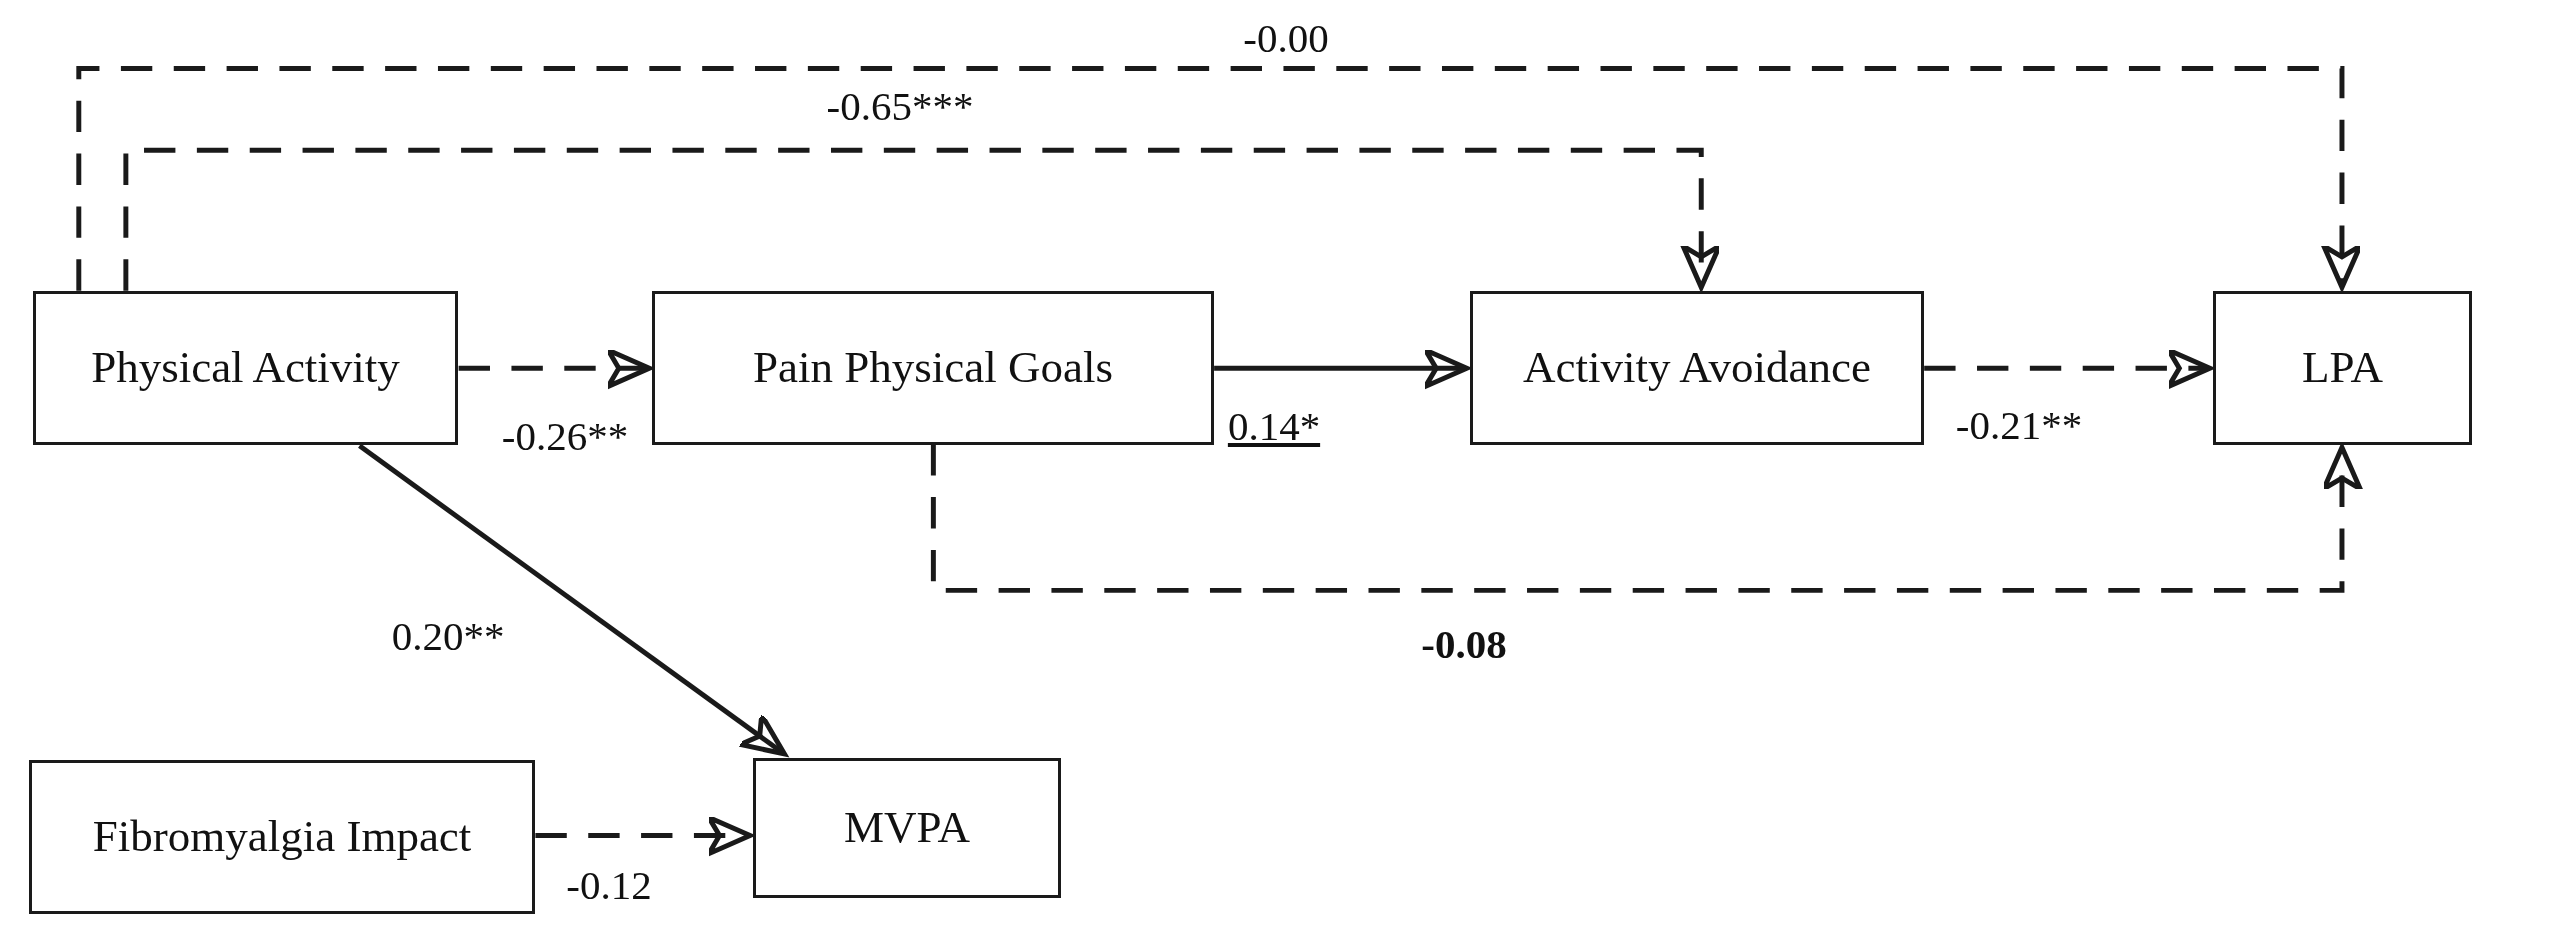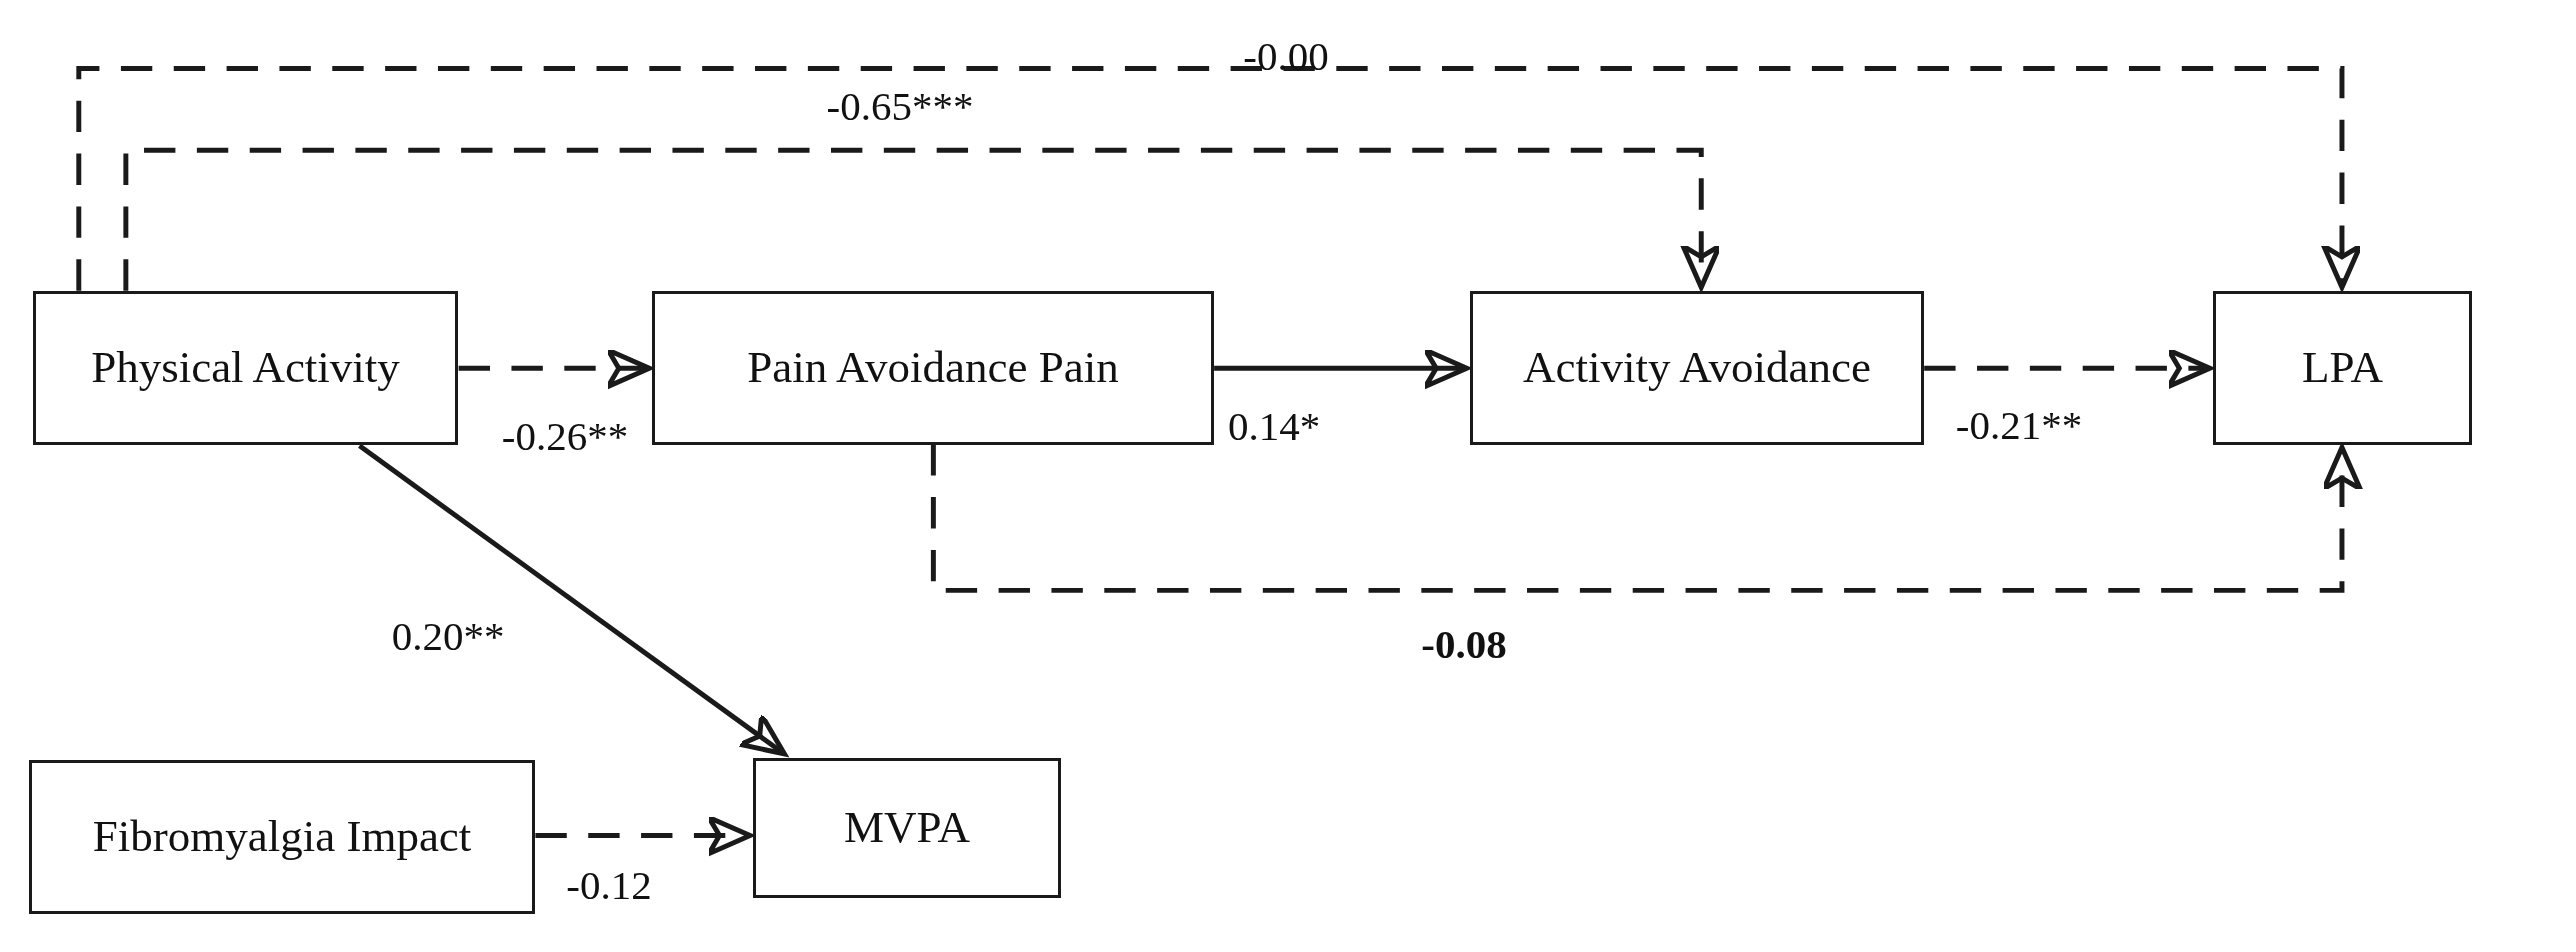--- a/index.html
+++ b/index.html
@@ -50,24 +50,24 @@
   .node-aa   { left: 1470px; top: 291px; width: 454px; height: 154px; text-align: right; }
   .node-lpa  { left: 2213px; top: 291px; width: 259px; height: 154px; }
   .node-fi   { left: 29px;   top: 760px; width: 506px; height: 154px; text-align: right; }
   .node-mvpa { left: 753px;  top: 758px; width: 308px; height: 140px; }
   .coef {
     position: absolute;
     transform: translate(-50%, -50%);
     font-size: 41px;
     white-space: nowrap;
   }
-  .coef-000 { left: 1286px; top: 56px; }
+  .coef-000 { left: 1286px; top: 38px; }
   .coef-044 { left: 900px; top: 106px; }
   .coef-026 { left: 565px;  top: 436px; }
-  .coef-014 { left: 1274px; top: 426px; }
+  .coef-014 { left: 1274px; top: 426px; text-decoration: underline; }
   .coef-021 { left: 2019px; top: 425px; }
   .coef-008 { left: 1464px; top: 644px; font-weight: bold; }
   .coef-020 { left: 448px;  top: 636px; }
   .coef-012 { left: 609px;  top: 885px; }
 </style>
 </head>
 <body>
 
 <div class="canvas">
 
@@ -93,21 +93,21 @@
     <path d="M 435 540 L 948 912" marker-end="url(#arrowhead)"></path>
 
     <path class="dashed" d="M 648 1012 L 906 1012" marker-end="url(#arrowhead)"></path>
   </svg>
 
   <div class="node node-pase">
     <div>Physical Activity</div>
   </div>
 
   <div class="node node-pag">
-    <div>Pain Avoidance Pain</div>
+    <div>Pain Physical Goals</div>
   </div>
 
   <div class="node node-aa">
     <div>Activity Avoidance</div>
   </div>
 
   <div class="node node-lpa">
     <div>LPA</div>
   </div>
 

